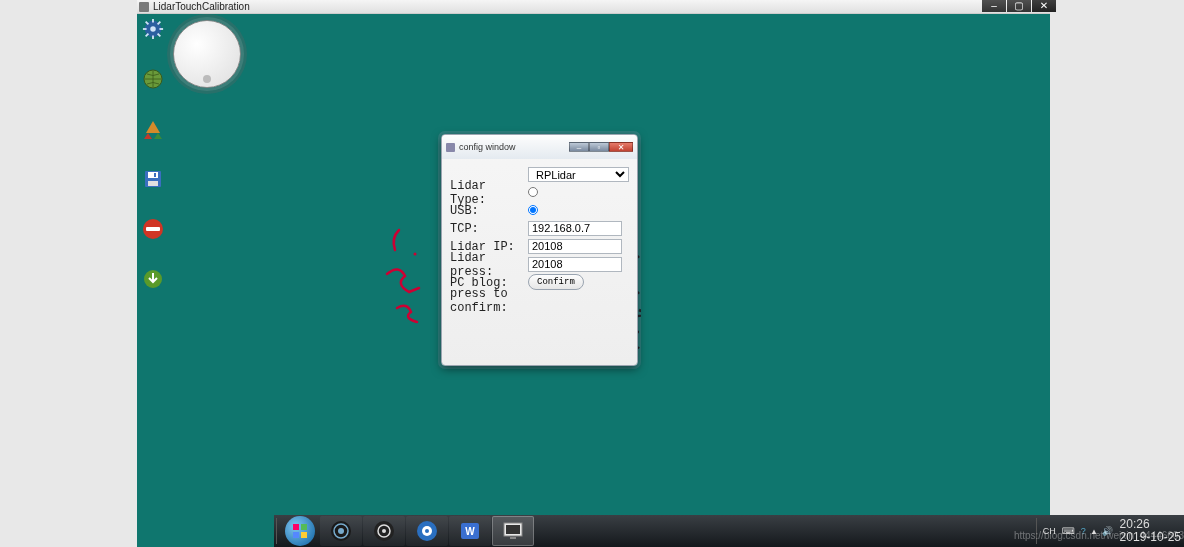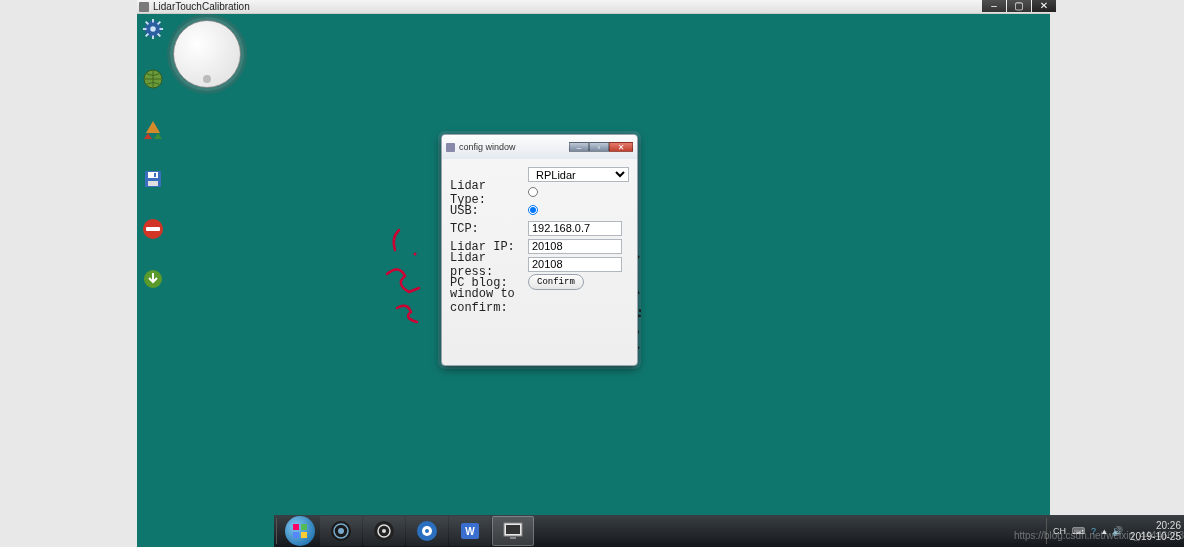--- a/index.html
+++ b/index.html
@@ -98,21 +98,21 @@
 }
 .task-item.pinned { background: rgba(255,255,255,.05);}
 .task-item.active { background: rgba(255,255,255,.15); box-shadow: inset 0 0 0 1px rgba(255,255,255,.25);}
 .start-orb {
   width: 30px; height: 30px; border-radius: 50%;
   background: radial-gradient(circle at 35% 35%, #7fc5f0, #0a5fa0);
   margin: 1px 4px 1px 6px;
   display:flex; align-items:center; justify-content:center;
 }
 .tray { margin-left: auto; display: flex; align-items: center; color:#ddd; font-size:9px; padding-right:6px; gap:6px;}
-.tray .clock { text-align: right; line-height: 1.1; font-size:10px; }
+.tray .clock { text-align: left; line-height: 1.1; font-size:12px; }
 .watermark {
   position: absolute; right: 0; bottom: 6px;
   color: rgba(255,255,255,.35); font-size: 10px;
   font-family: Arial, sans-serif;
 }
 </style>
 </head>
 <body>
 
 <div class="main-window">
@@ -225,21 +225,21 @@
       </div>
       <div class="form-row">
         <span class="lbl">Lidar press:</span>
         <input type="text" class="wide" value="20108" style="">
       </div>
       <div class="form-row">
         <span class="lbl">PC blog:</span>
         <input type="text" class="wide" value="20108" style="">
       </div>
       <div class="form-row">
-        <span class="lbl">window to confirm:</span>
+        <span class="lbl">press to confirm:</span>
         <button class="confirm-btn">Confirm</button>
       </div>
 
     </div>
   </div>
 
   <div class="taskbar">
     <div style="border-left:1px solid #555; height:26px; margin:0 2px;"></div>
     <div class="start-orb">
       <svg width="16" height="16">

